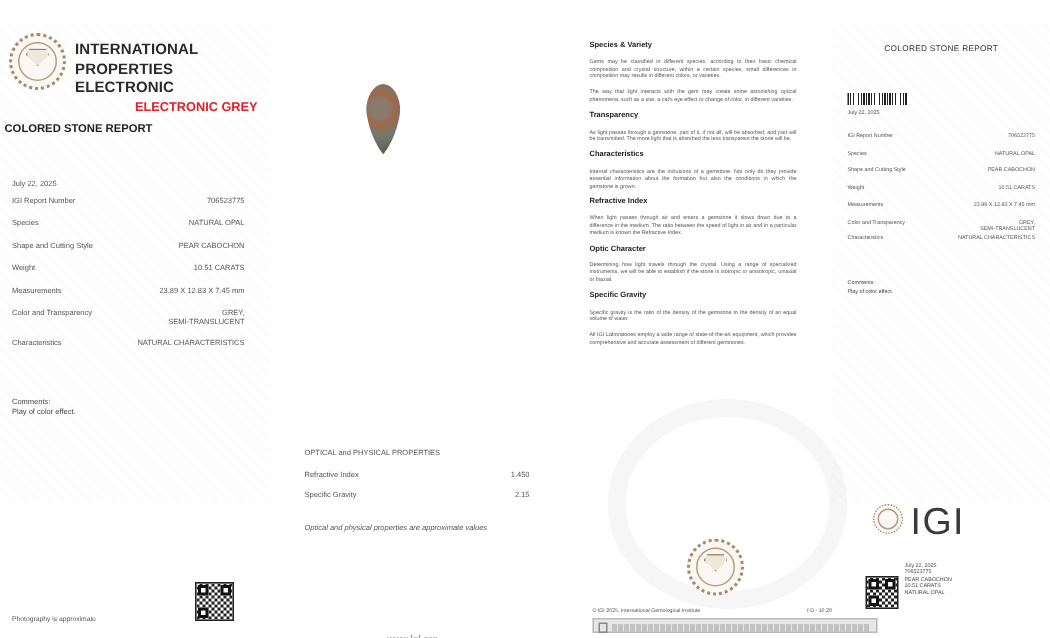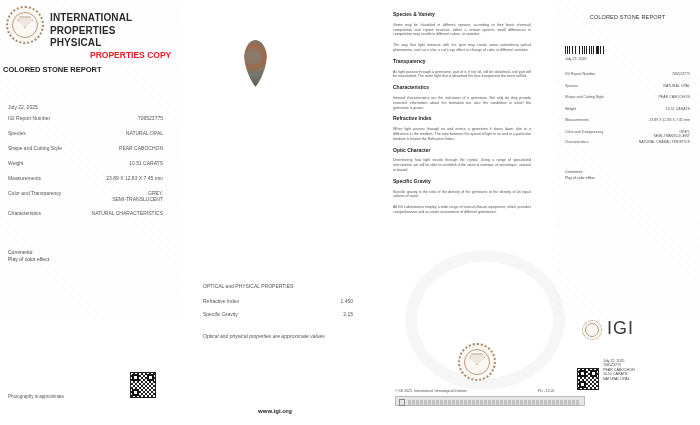--- a/index.html
+++ b/index.html
@@ -1,18 +1,18 @@
 <!DOCTYPE html>
 <html><head>
 <meta charset="utf-8">
 <style>
   html, body { margin:0; padding:0; }
   body { width:700px; height:425px; background:#ffffff; position:relative; overflow:hidden;
          font-family:"Liberation Sans", sans-serif; color:#3a3a3a; }
-  .panel { position:absolute; top:0; height:319px; }
+  .panel { position:absolute; top:16px; height:319px; }
   #p1 { left:0; width:180px; }
   #p2 { left:180px; width:190px; }
   #p3 { left:370px; width:185px; }
   #p4 { left:555px; width:145px; }
   .pattern { background-image: repeating-linear-gradient(45deg, rgba(0,0,0,0.012) 0 2px, transparent 2px 6px); }
 
   .seal { position:absolute; border-radius:50%; border:2px dotted #a58a6b; box-sizing:border-box; background:#fbf8f4; }
   .seal-inner { position:absolute; inset:4px; border-radius:50%; border:1px solid #b59c80; }
   .seal-diamond { position:absolute; left:50%; top:42%; width:40%; height:28%; transform:translate(-50%,-50%);
                   border:1px solid #8a7156; clip-path:polygon(15% 0,85% 0,100% 35%,50% 100%,0 35%); background:#efe7dc; }
@@ -54,37 +54,37 @@
   .secbar .lines { position:absolute; left:12px; right:4px; top:2.5px; height:5px;
                    background:repeating-linear-gradient(90deg,#aaa 0 3px, transparent 3px 4px); opacity:0.6; }
 
   .p4-title { position:absolute; left:0; width:145px; top:14px; text-align:center; font-size:5.5px; color:#333; letter-spacing:0.2px; }
   .barcode { position:absolute; left:10px; top:46px; width:40px; height:8px;
              background:repeating-linear-gradient(90deg,#222 0 1px,#fff 1px 2px,#222 2px 2.5px,#fff 2.5px 3.5px); }
   .p4-date { position:absolute; left:10px; top:57px; font-size:3.6px; color:#444; }
   .p4-rows { position:absolute; left:10px; top:72px; width:125px; }
   .p4-rows .row { font-size:3.6px; height:11.5px; }
   .p4-comments { position:absolute; left:10px; top:170px; font-size:3.6px; line-height:5.5px; color:#444; }
-  .igi-big { position:absolute; left:52px; top:318px; font-size:18px; color:#3a3a3a; letter-spacing:1px; font-family:"Liberation Sans", sans-serif; }
+  .igi-big { position:absolute; left:52px; top:318px; font-size:25px; color:#3a3a3a; letter-spacing:1px; font-family:"Liberation Sans", sans-serif; }
   .p4-mini { position:absolute; left:48px; top:359px; font-size:3.6px; line-height:4.4px; color:#444; }
 </style>
 </head>
 <body>
 
 <div class="panel pattern" id="p1">
   <div class="seal" style="left:6px;top:6px;width:38px;height:38px;">
     <div class="seal-inner"></div>
       <div class="seal-diamond"></div>
   </div>
   <div class="logo-text">
     <div>INTERNATIONAL</div>
     <div>PROPERTIES</div>
-    <div>PHYSICAL</div>
-  </div>
-  <div class="ecopy">PROPERTIES COPY</div>
+    <div>ELECTRONIC</div>
+  </div>
+  <div class="ecopy">ELECTRONIC GREY</div>
   <div class="report-title">COLORED STONE REPORT</div>
 
   <div class="date">July 22, 2025</div>
   <div class="rows">
     <div class="row">
         <span>IGI Report Number</span>
         <span class="v">706523775</span>
       </div>
     <div class="row">
         <span>Species</span>

